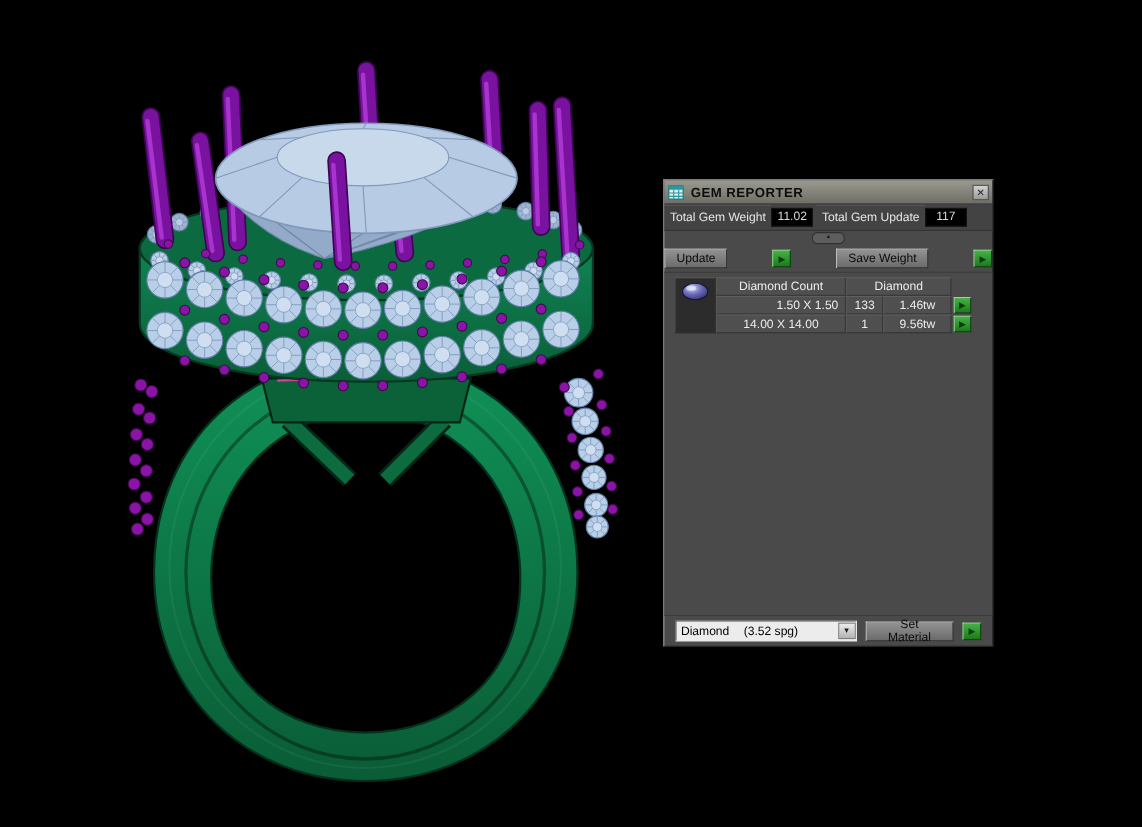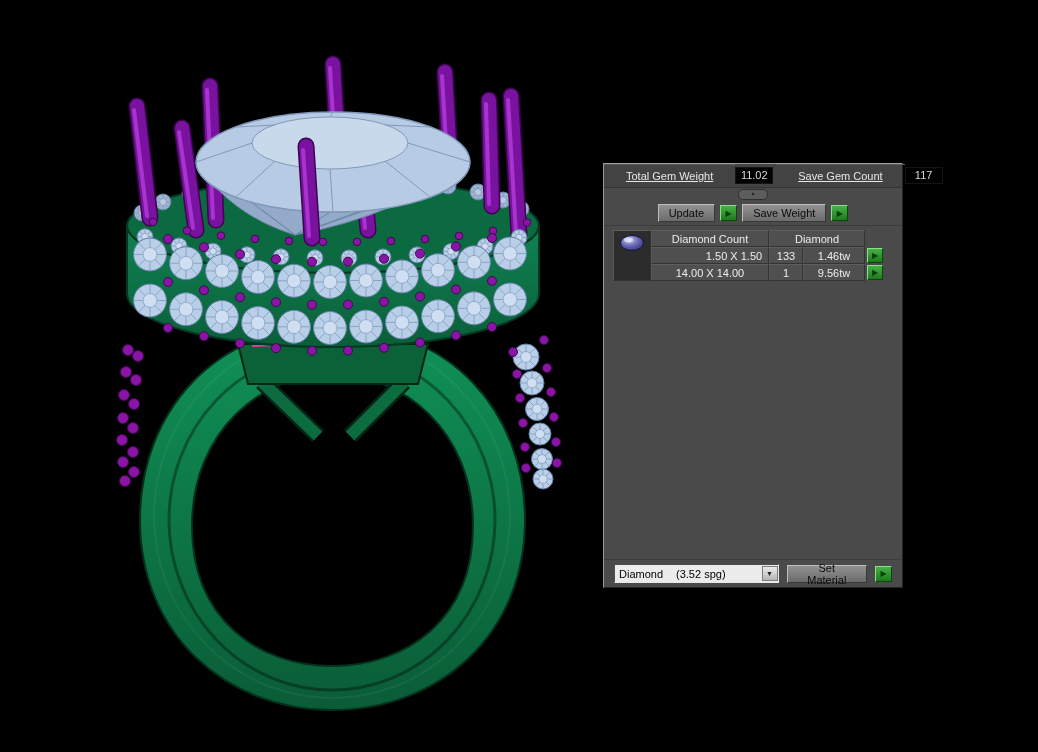--- a/index.html
+++ b/index.html
@@ -14,29 +14,29 @@
          display:flex;flex-direction:column;box-sizing:border-box;}
   .titlebar{height:21px;flex:0 0 21px;background:linear-gradient(#9a9a90,#6e6e66);
             display:flex;align-items:center;padding:0 3px;border-bottom:1px solid #3a3a3a;}
   .ticon{width:16px;height:14px;flex:0 0 16px;}
   .title{font-size:12px;font-weight:bold;color:#0d0d0d;margin-left:5px;letter-spacing:.4px;}
   .closebtn{margin-left:auto;width:15px;height:14px;background:linear-gradient(#d2d2d2,#9b9b9b);
             border:1px solid #555;color:#222;font-size:9px;line-height:13px;text-align:center;
             box-sizing:border-box;cursor:default;}
   .stats{height:23px;flex:0 0 23px;display:flex;align-items:center;background:#434343;
          border-bottom:1px solid #333;font-size:11px;color:#e6e6e6;}
-  .stat-label{padding:0 22px;height:100%;display:flex;align-items:center;
-              box-shadow:inset 0 1px 0 #5c5c5c;white-space:nowrap;text-decoration:underline;}
+  .stat-label{padding:0 5px;height:100%;display:flex;align-items:center;
+              box-shadow:inset 0 1px 0 #5c5c5c;white-space:nowrap;}
   .valbox{background:#000;border:1px solid #141414;color:#d9d9d9;font-size:11px;
           height:15px;line-height:15px;padding:0 3px;min-width:30px;text-align:center;
           margin-right:3px;}
   .collapse-strip{height:13px;flex:0 0 13px;display:flex;justify-content:center;align-items:center;}
   .notch{width:28px;height:9px;background:#5d5d5d;border:1px solid #303030;border-radius:5px;
          font-size:6px;line-height:7px;text-align:center;color:#1c1c1c;}
-  .btn-row{height:24px;flex:0 0 24px;display:flex;align-items:center;justify-content:center;gap:5px;}
+  .btn-row{height:24px;flex:0 0 24px;display:flex;align-items:center;justify-content:space-between;gap:5px;}
   .btn{height:18px;background:linear-gradient(#929292,#6b6b6b);border:1px solid;
        border-color:#bdbdbd #383838 #383838 #bdbdbd;color:#0a0a0a;font-size:11px;
        padding:0 10px;display:flex;align-items:center;box-sizing:border-box;}
   .greenbtn{width:17px;height:16px;background:linear-gradient(#45b245,#1d7a1d);border:1px solid;
             border-color:#8fdc8f #0a470a #0a470a #8fdc8f;color:#0a3c0a;font-size:8px;
             display:flex;align-items:center;justify-content:center;box-sizing:border-box;}
   .content{flex:1 1 auto;position:relative;border:1px solid #3c3c3c;border-left:none;border-right:none;
            background:#4a4a4a;padding-top:4px;}
   .gemtable{margin:0 9px;display:grid;grid-template-columns:38px 118px 34px 62px 22px;
             grid-auto-rows:17px;}
@@ -359,25 +359,34 @@
         <circle cx="136" cy="380" r="5.5" fill="#8a14a6" stroke="#43074f" stroke-width="1"></circle>
         <circle cx="134" cy="404" r="5.5" fill="#8a14a6" stroke="#43074f" stroke-width="1"></circle>
         <circle cx="133" cy="428" r="5.5" fill="#8a14a6" stroke="#43074f" stroke-width="1"></circle>
         <circle cx="133" cy="452" r="5.5" fill="#8a14a6" stroke="#43074f" stroke-width="1"></circle>
         <circle cx="134" cy="472" r="5.5" fill="#8a14a6" stroke="#43074f" stroke-width="1"></circle>
       </g>
   </svg>
 
   <div class="panel">
 
+    <div class="titlebar">
+      <svg class="ticon" viewBox="0 0 16 14">
+        <rect x="1" y="1" width="13" height="12" fill="#dff0ec" stroke="#1f6f7a"></rect>
+        <rect x="1" y="1" width="13" height="3.5" fill="#2a96a0"></rect>
+        <path d="M1 7.5 H14 M1 10.5 H14 M5.5 4.5 V13 M10 4.5 V13" stroke="#2a96a0" stroke-width="1" fill="none"></path>
+      </svg>
+      <span class="title">GEM REPORTER</span>
+      <span class="closebtn">✕</span>
+    </div>
 
     <div class="stats">
       <span class="stat-label">Total Gem Weight</span>
       <span class="valbox">11.02</span>
-      <span class="stat-label">Save Gem Count</span>
+      <span class="stat-label">Total Gem Update</span>
       <span class="valbox">117</span>
     </div>
 
     <div class="collapse-strip">
       <span class="notch">▴</span>
     </div>
 
     <div class="btn-row">
       <button class="btn">Update</button>
       <span class="greenbtn">▶</span>

